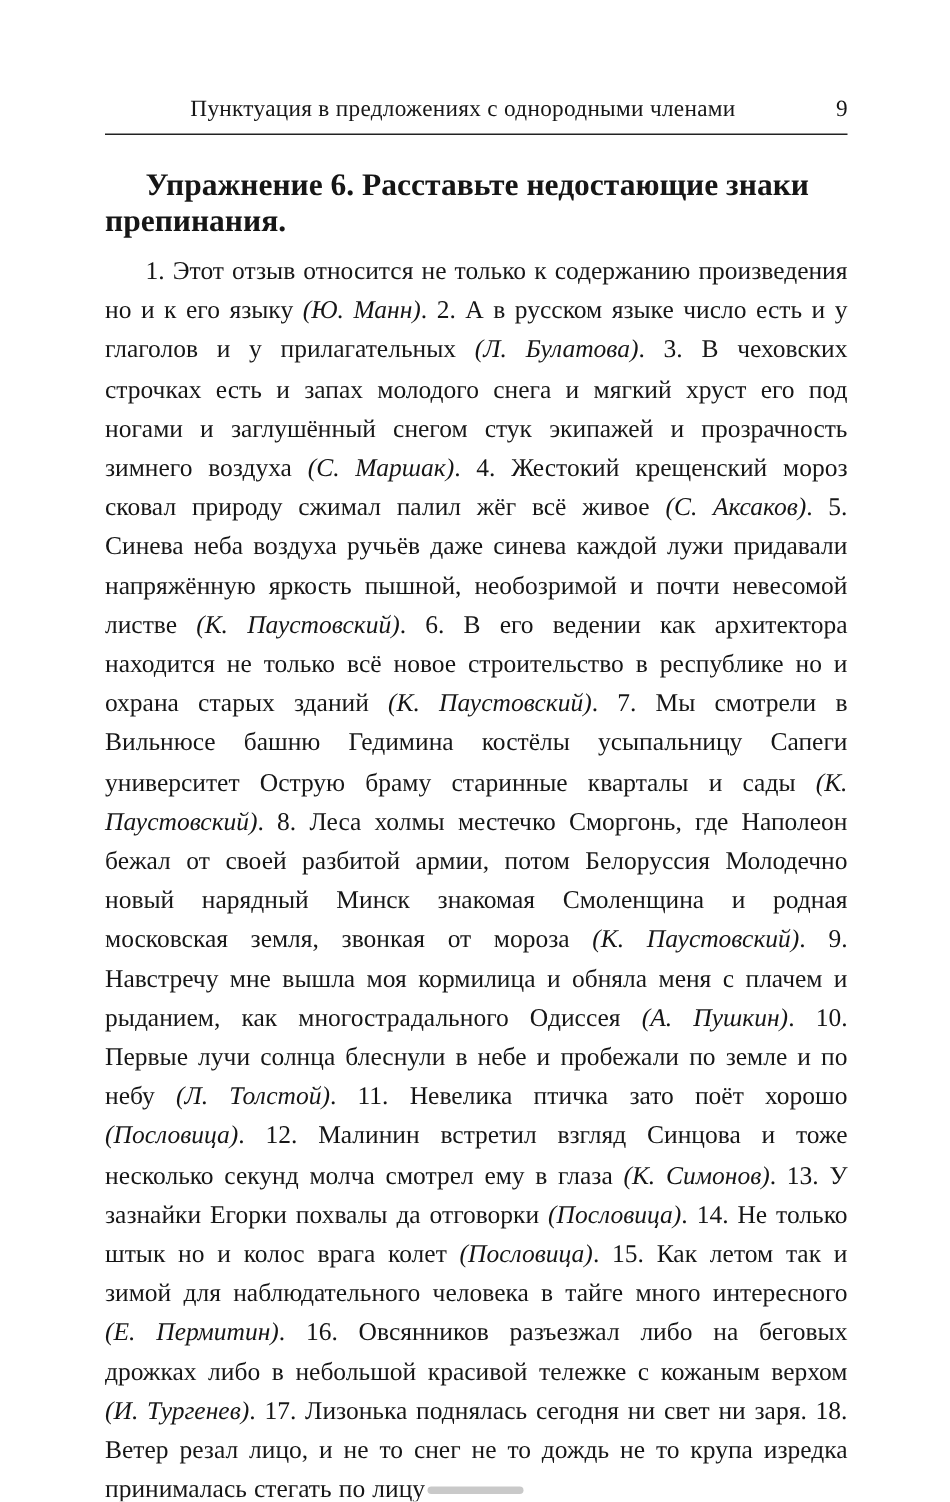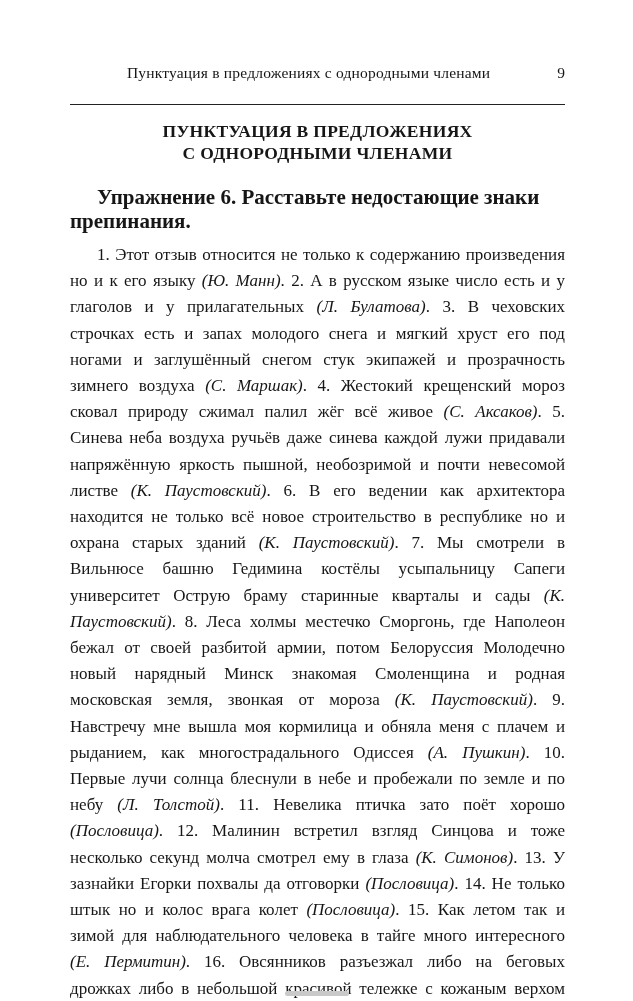--- a/index.html
+++ b/index.html
@@ -14,21 +14,21 @@
     width: 633px;
     height: 1001px;
     background: #ffffff;
     padding: 64px 68px 0 70px;
     overflow: hidden;
   }
   .running-head {
     display: flex;
     align-items: flex-end;
     border-bottom: 1.6px solid #222222;
-    padding-bottom: 22px;
+    padding-bottom: 7px;
     font-size: 15.5px;
   }
   .running-head .rh-title {
     flex: 1;
     text-align: center;
     letter-spacing: 0.2px;
   }
   .running-head .rh-num {
     padding-left: 10px;
   }
@@ -70,24 +70,20 @@
 </head>
 <body>
 
 <div class="page">
 
   <header class="running-head">
     <span class="rh-title">Пунктуация в предложениях с однородными членами</span>
     <span class="rh-num">9</span>
   </header>
 
-  <h1 class="chapter-title">
-    <span>ПУНКТУАЦИЯ В ПРЕДЛОЖЕНИЯХ</span><br>
-    <span>С ОДНОРОДНЫМИ ЧЛЕНАМИ</span>
-  </h1>
 
   <p class="exercise">Упражнение 6. Расставьте недостающие знаки препинания.</p>
 
   <p class="body-text" id="body-text"><span>1. Этот отзыв относится не только к содержанию произведения но и к его языку </span><em>(Ю. Манн)</em><span>. 2. А в русском языке число есть и у глаголов и у прилагательных </span><em>(Л. Булатова)</em><span>. 3. В чеховских строчках есть и запах молодого снега и мягкий хруст его под ногами и заглушённый снегом стук экипажей и прозрачность зимнего воздуха </span><em>(С. Маршак)</em><span>. 4. Жестокий крещенский мороз сковал природу сжимал палил жёг всё живое </span><em>(С. Аксаков)</em><span>. 5. Синева неба воздуха ручьёв даже синева каждой лужи придавали напряжённую яркость пышной, необозримой и почти невесомой листве </span><em>(К. Паустовский)</em><span>. 6. В его ведении как архитектора находится не только всё новое строительство в республике но и охрана старых зданий </span><em>(К. Паустовский)</em><span>. 7. Мы смотрели в Вильнюсе башню Гедимина костёлы усыпальницу Сапеги университет Острую браму старинные кварталы и сады </span><em>(К. Паустовский)</em><span>. 8. Леса холмы местечко Сморгонь, где Наполеон бежал от своей разбитой армии, потом Белоруссия Молодечно новый нарядный Минск знакомая Смоленщина и родная московская земля, звонкая от мороза </span><em>(К. Паустовский)</em><span>. 9. Навстречу мне вышла моя кормилица и обняла меня с плачем и рыданием, как многострадального Одиссея </span><em>(А. Пушкин)</em><span>. 10. Первые лучи солнца блеснули в небе и пробежали по земле и по небу </span><em>(Л. Толстой)</em><span>. 11. Невелика птичка зато поёт хорошо </span><em>(Пословица)</em><span>. 12. Малинин встретил взгляд Синцова и тоже несколько секунд молча смотрел ему в глаза </span><em>(К. Симонов)</em><span>. 13. У зазнайки Егорки похвалы да отговорки </span><em>(Пословица)</em><span>. 14. Не только штык но и колос врага колет </span><em>(Пословица)</em><span>. 15. Как летом так и зимой для наблюдательного человека в тайге много интересного </span><em>(Е. Пермитин)</em><span>. 16. Овсянников разъезжал либо на беговых дрожках либо в небольшой красивой тележке с кожаным верхом </span><em>(И. Тургенев)</em><span>. 17. Лизонька поднялась сегодня ни свет ни заря. 18. Ветер резал лицо, и не то снег не то дождь не то крупа изредка принималась стегать по лицу </span></p>
 
   <div class="scroll-thumb"></div>
 
 </div>
 
 </body></html>

